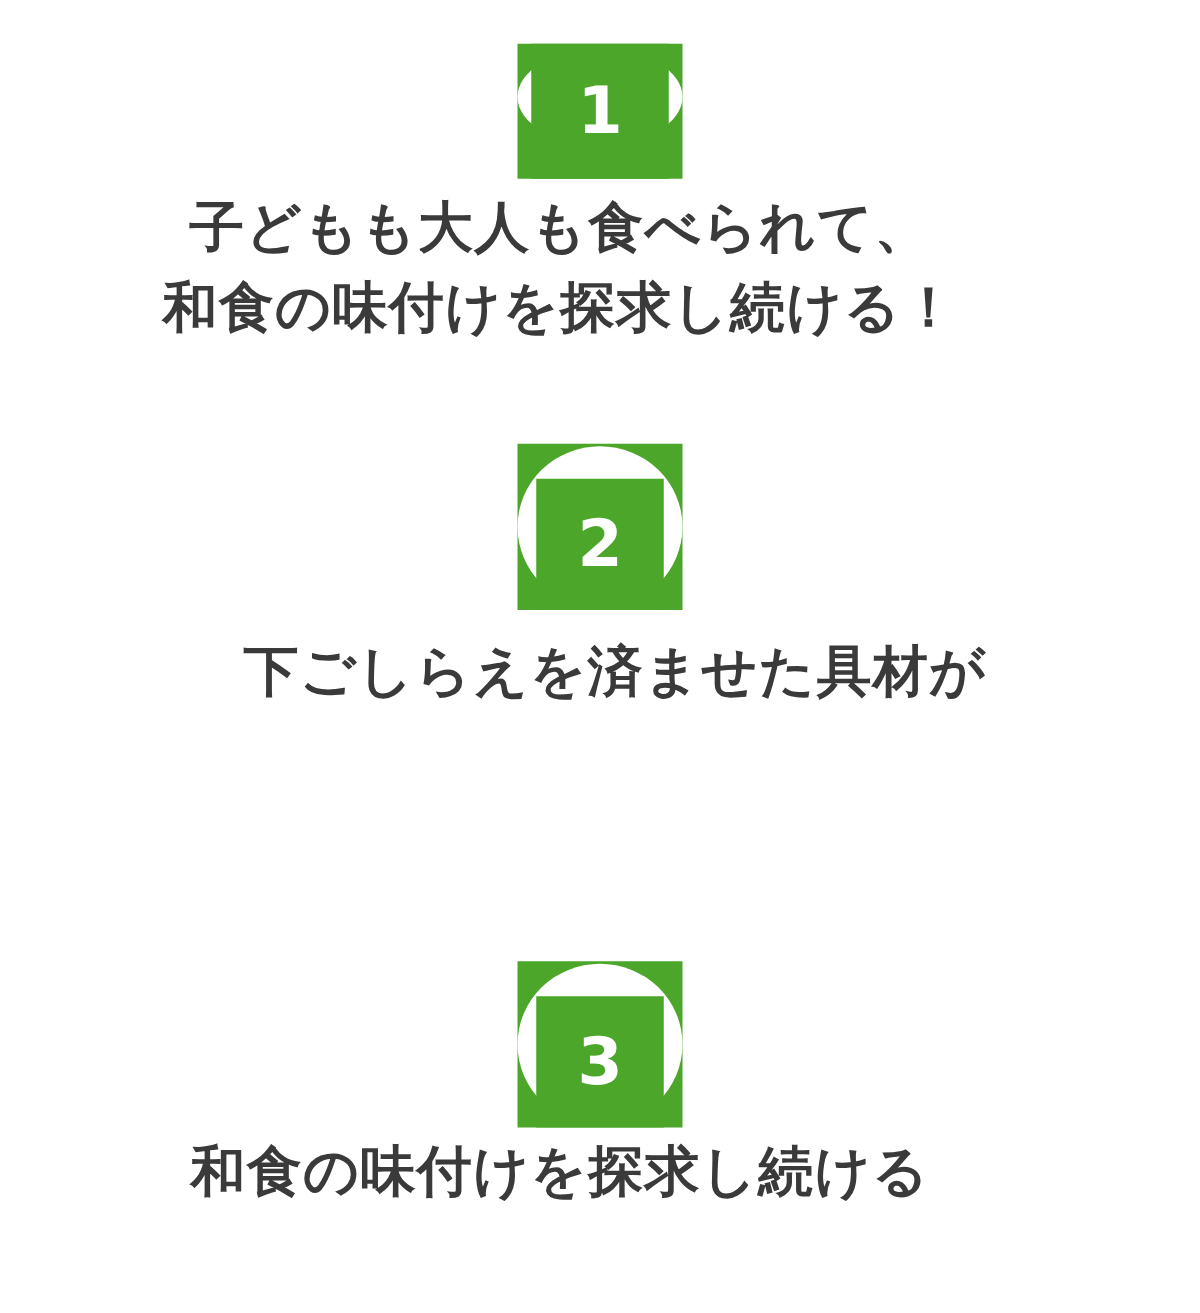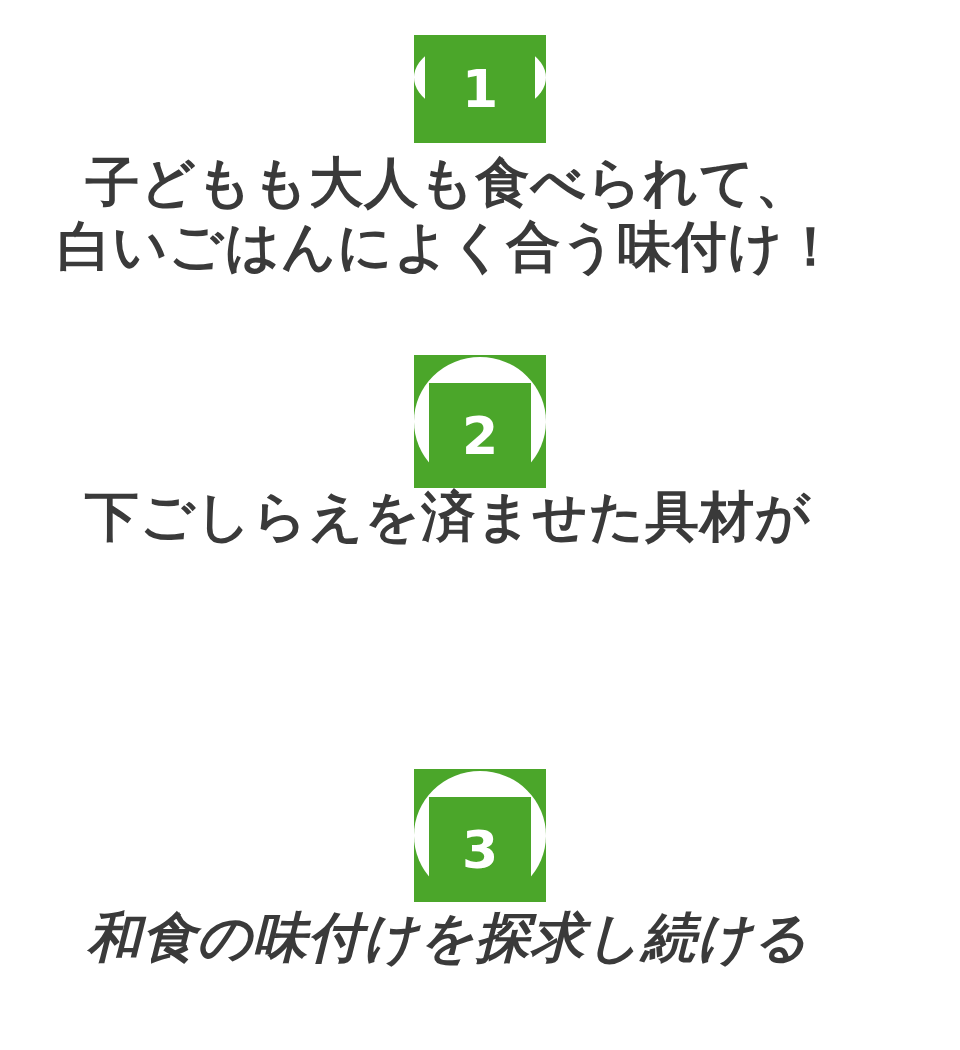--- a/index.html
+++ b/index.html
@@ -79,46 +79,46 @@
     line-height: 1;
   }
 
   
   .text-block {
     position: absolute;
     left: 0;
     width: 896px;
     text-align: center;
     color: var(--text-color);
-    font-size: 54px;
+    font-size: 44px;
     font-weight: bold;
     line-height: 64px;
     letter-spacing: 1px;
     white-space: nowrap;
   }
   .text-block--1 { top: 151px; }
-  .text-block--2 { top: 485px; }
-  .text-block--3 { top: 906px; font-style: italic; }
+  .text-block--2 { top: 506px; margin-left: 44px; }
+  .text-block--3 { top: 906px; }
 
   .badge--1 { top: 35px; }
   .badge--2 { top: 355px; }
   .badge--3 { top: 769px; }
 </style>
 </head>
 <body>
 
 <div class="badge badge--style1 badge--1">
   <span class="b1-ellipse"></span>
   <span class="b1-inner">
     <span class="badge-number">1</span>
   </span>
 </div>
 <div class="text-block text-block--1">
   <div>子どもも大人も食べられて、</div>
-  <div>白いごはんによく合う味付け！</div>
+  <div>和食の味付けを探求し続ける！</div>
 </div>
 
 <div class="badge badge--style2 badge--2">
   <span class="b2-circle"></span>
   <span class="b2-inner">
     <span class="badge-number">2</span>
   </span>
 </div>
 <div class="text-block text-block--2">
   <div>下ごしらえを済ませた具材が</div>

